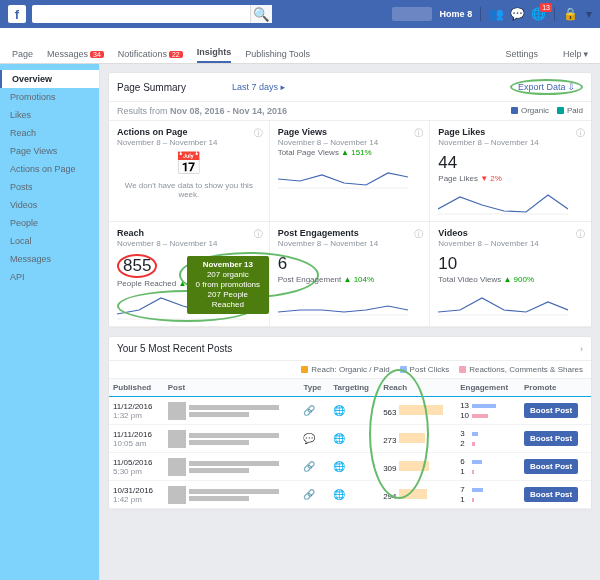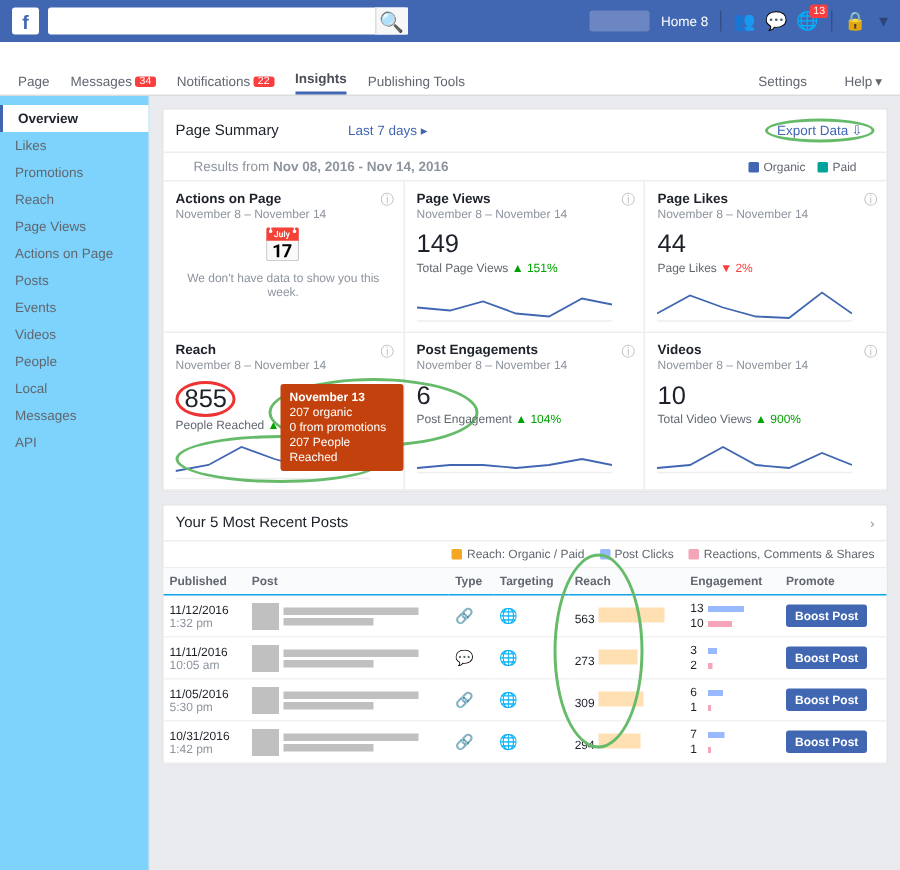--- a/index.html
+++ b/index.html
@@ -5,21 +5,21 @@
   * { box-sizing: border-box; margin: 0; padding: 0; }
   html, body { width: 600px; height: 580px; overflow: hidden; font-family: Helvetica, Arial, sans-serif; font-size: 9px; background: #e9ebee; color: #1d2129; }
   
   .topbar { background: #4267b2; height: 28px; display: flex; align-items: center; padding: 0 8px; gap: 6px; }
   .fb-logo { width: 18px; height: 18px; background: #fff; color:#4267b2; border-radius:2px; font-weight:bold; display:flex; align-items:center; justify-content:center; font-size:13px;}
   .search-wrap { flex: 0 0 240px; background:#fff; border-radius:2px; display:flex; align-items:center; height:18px;}
   .search-inp { border:none; outline:none; flex:1; font-size:9px; padding:0 4px;}
   .search-btn { width:22px; height:18px; background:#f6f7f9; border:none; border-left:1px solid #ddd; display:flex; align-items:center; justify-content:center; color:#555; cursor:pointer;}
   .top-right { margin-left:auto; display:flex; align-items:center; gap:8px; color:#fff; font-size:9px;}
   .avatar-ph { width:40px; height:14px; background:#6b86c2; border-radius:2px;}
-  .link { font-weight:normal; cursor:pointer; color:#fff; }
+  .link { font-weight:bold; cursor:pointer; color:#fff; }
   .top-divider { width:1px; height:14px; background:#355089;}
   .top-icons { display:flex; gap:6px; align-items:center;}
   .t-icon { position:relative; color:#2c447a; font-size:12px; cursor:pointer;}
   .badge { position:absolute; top:-4px; right:-6px; background:#fa3e3e; color:#fff; border-radius:2px; font-size:7px; padding:0 2px; line-height:9px;}
   
   .sec-nav { background:#fff; height:36px; border-bottom:1px solid #dcdcdc; display:flex; align-items:flex-end; padding:0 12px; gap:14px; font-size:9px; color:#616770;}
   .sec-item { padding-bottom:4px; cursor:pointer; display:flex; align-items:center; gap:2px;}
   .sec-item.active { color:#4b4f56; font-weight:bold; border-bottom:2px solid #4267b2;}
   .sec-right { margin-left:auto; display:flex; gap:25px;}
   .count-badge { background:#fa3e3e; color:#fff; border-radius:2px; font-size:7px; padding:0 3px;}
@@ -27,21 +27,21 @@
   .body { display:flex; height:calc(100% - 53px);}
   .sidebar { width:100px; background:#7dd3fc; border-right:1px solid #e5e5e5; padding-top:6px; font-size:9px; color:#616770;}
   .side-item { padding:4px 10px; cursor:pointer;}
   .side-item.active { background:#fff; font-weight:bold; border-left:2px solid #4267b2; color:#1d2129; height:18px; display:flex; align-items:center;}
   .main { flex:1; padding:8px; overflow:auto;}
   .panel { background:#fff; border:1px solid #e5e5e5; border-radius:2px; margin-bottom:8px;}
   .summary-head { display:flex; align-items:center; padding:6px 8px; border-bottom:1px solid #eee;}
   .summary-head .title { font-size:10px; color:#1d2129;}
   .summary-head .period { color:#4267b2; margin-left:6px; font-size:9px;padding-left:40px;}
   .export { margin-left:auto; color:#4267b2; font-size:9px; cursor:pointer; display:flex; align-items:center; gap:2px; border:2px solid #66bb6a; border-radius:50%/50%; padding:1px 6px;}
-  .results-line { padding:4px 20px; display:flex; align-items:center; border-bottom:1px solid #eee; color:#8d949e;}
+  .results-line { padding:4px 8px; display:flex; align-items:flex-start; border-bottom:1px solid #eee; color:#8d949e;}
   .legend { margin-left:auto; display:flex; gap:8px; font-size:8px; color:#616770;}
   .sw { width:7px; height:7px; display:inline-block; border-radius:1px; margin-right:3px; vertical-align:middle;}
   .sw.blue { background:#4267b2;}
   .sw.teal { background:#00a39a;}
   .cards { display:grid; grid-template-columns:1fr 1fr 1fr; }
   .card { border-right:1px solid #eee; border-bottom:1px solid #eee; padding:6px 8px; position:relative; min-height:92px;}
   .card:nth-child(3n) { border-right:none;}
   .card-title { font-size:9px; color:#1d2129; font-weight:bold;}
   .card-sub { font-size:8px; color:#8d949e; margin-top:1px;}
   .card-info { position:absolute; top:6px; right:6px; color:#bbb; font-size:9px;}
@@ -49,21 +49,21 @@
   .metric-line { font-size:8px; color:#616770; margin-top:1px;}
   .up { color:#00a400; }
   .down { color:#fa3e3e;}
   .spark { height:28px; margin-top:4px; position:relative;}
   .no-data { text-align:center; color:#8d949e; font-size:8px;}
   .no-data .cal { font-size:22px; color:#ced0d4; margin:4px 0;}
   .red-circle { border:2px solid #e33; border-radius:50%; padding:0 4px; display:inline-block;}
   .green-oval { border:2px solid #66bb6a; border-radius:50%; position:absolute; }
   .green-oval.tt { top:30px; left:70px; width:140px; height:46px; border-radius:50%/50%;}
   .green-oval.sp { bottom:-2px; left:0; width:140px; height:32px; border-radius:50%/50%;}
-  .tooltip { position:absolute; top:34px; left:78px; background:#c2410c; color:#fff; font-size:8px; padding:4px 6px; border-radius:2px; line-height:10px; z-index:5;}
+  .tooltip { position:absolute; top:34px; left:78px; background:#4d7c0f; color:#fff; font-size:8px; padding:4px 6px; border-radius:2px; line-height:10px; z-index:5;text-align:center;}
   
   .posts-head { padding:6px 8px; display:flex; align-items:center; border-bottom:1px solid #eee;}
   .posts-head .title { font-size:10px; font-weight:normal;}
   .chevron-right { margin-left:auto; color:#8d949e; cursor:pointer;}
   .posts-legend { padding:4px 8px; display:flex; justify-content:flex-end; gap:10px; font-size:8px; color:#616770; border-bottom:1px solid #eee;}
   .sw.orange{background:#f5a623;} .sw.lblue{background:#99b9ff;} .sw.pink{background:#f4a6b8;}
   table { width:100%; border-collapse:collapse; font-size:8px;}
   thead td { color:#616770; padding:4px 4px; border-bottom:1px solid #0ea5e9; font-weight:bold; background:#fafbfc;}
   tbody tr { border-bottom:1px solid #f2f2f2;}
   tbody td { padding:4px 4px; vertical-align:middle;}
@@ -126,27 +126,26 @@
   <span class="sec-item">Publishing Tools</span>
   <div class="sec-right">
     <span class="sec-item">Settings</span>
     <span class="sec-item"><span>Help</span> ▾</span>
   </div>
 </div>
 
 <div class="body">
   <div class="sidebar" id="sidebar">
       <div class="side-item active">Overview</div>
+      <div class="side-item">Promotions</div>
       <div class="side-item">Likes</div>
-      <div class="side-item">Promotions</div>
       <div class="side-item">Reach</div>
       <div class="side-item">Page Views</div>
       <div class="side-item">Actions on Page</div>
       <div class="side-item">Posts</div>
-      <div class="side-item">Events</div>
       <div class="side-item">Videos</div>
       <div class="side-item">People</div>
       <div class="side-item">Local</div>
       <div class="side-item">Messages</div>
       <div class="side-item">API</div>
     </div>
 
   <div class="main">
 
     <div class="panel">
@@ -169,21 +168,20 @@
           <div class="card">
             <div class="card-title">Actions on Page</div>
              <div class="card-sub">November 8 – November 14</div>
              <span class="card-info">ⓘ</span>
             <div class="no-data"><div class="cal">📅</div>We don't have data to show you this week.</div>
           </div>
           <div class="card">
             <div class="card-title">Page Views</div>
              <div class="card-sub">November 8 – November 14</div>
              <span class="card-info">ⓘ</span>
-            <div class="big-num">149</div>
             <div class="metric-line">Total Page Views <span class="up">▲ 151%</span></div>
             <div class="spark">
               <svg width="130" height="28">
                 <line class="base" x1="0" y1="27" x2="130" y2="27"></line>
                 <polyline points="0,18 22,20 44,14 66,22 88,24 110,12 130,16"></polyline>
               </svg>
               
             </div>
           </div>
           <div class="card">

